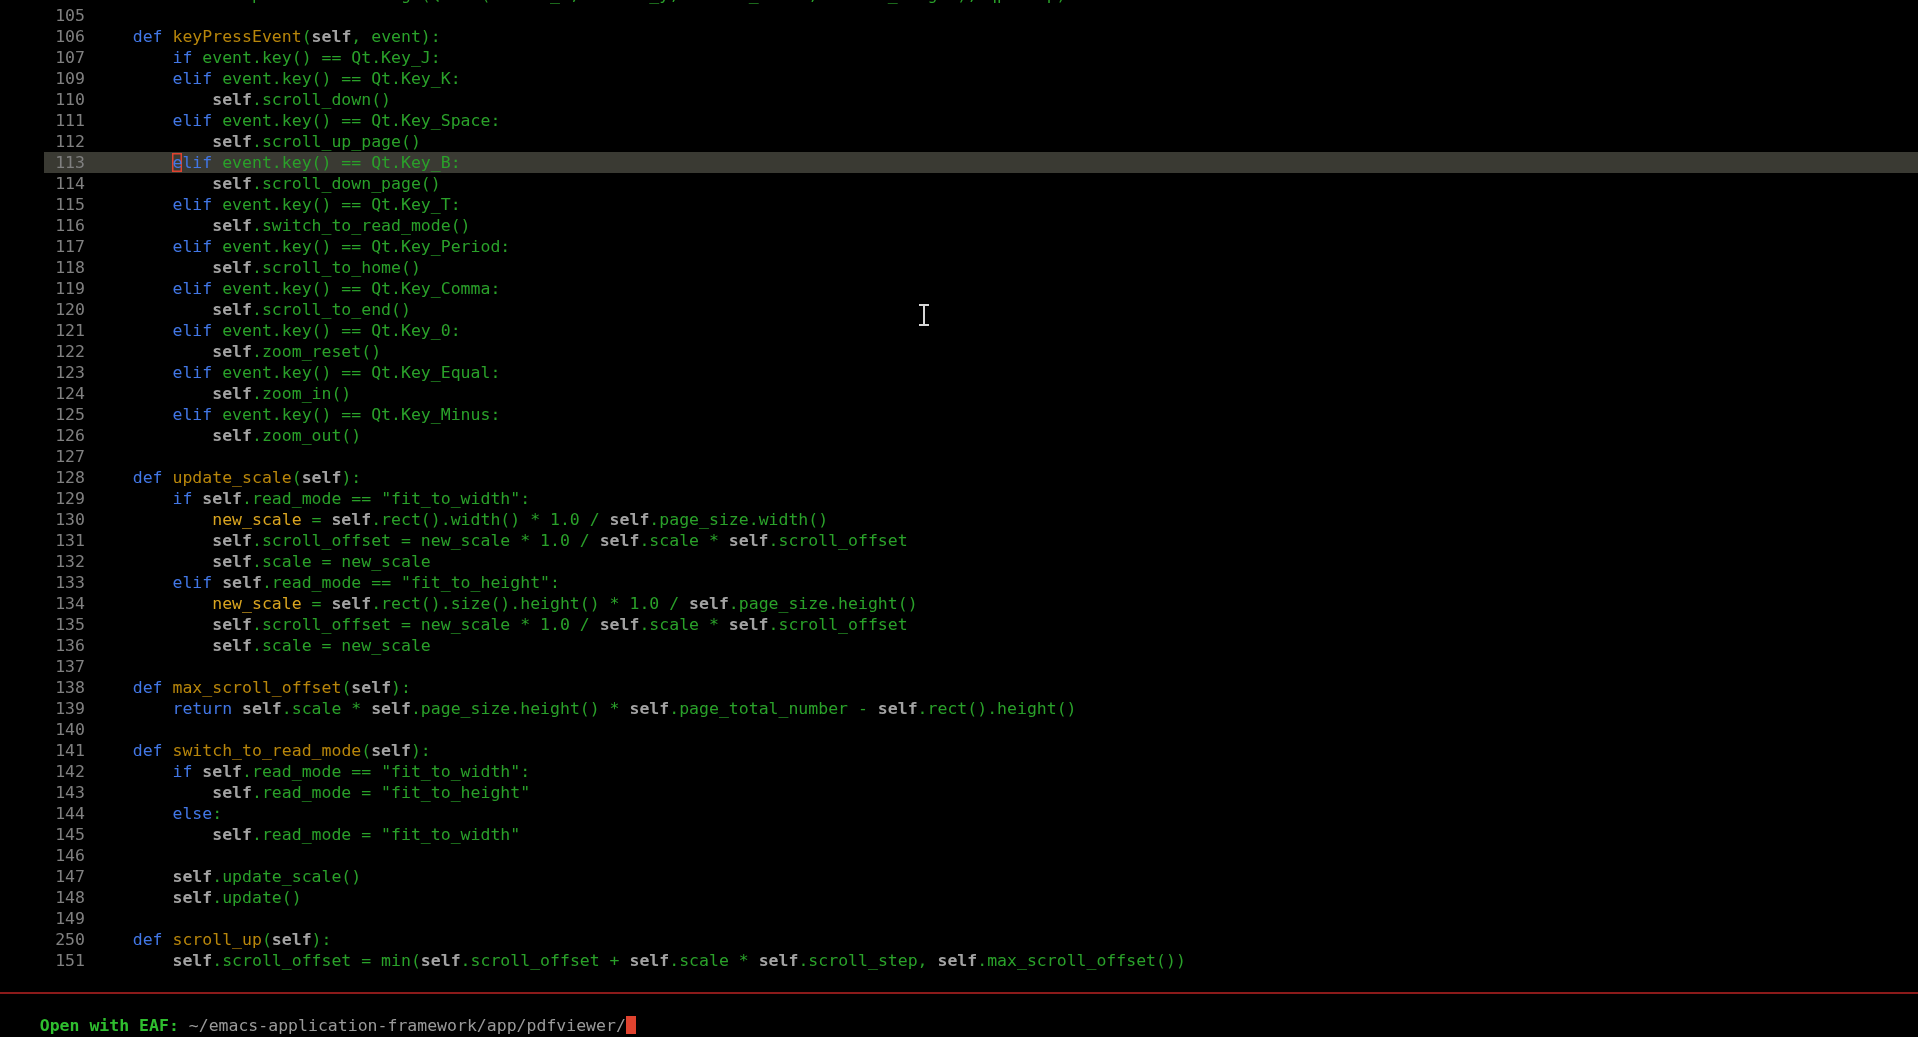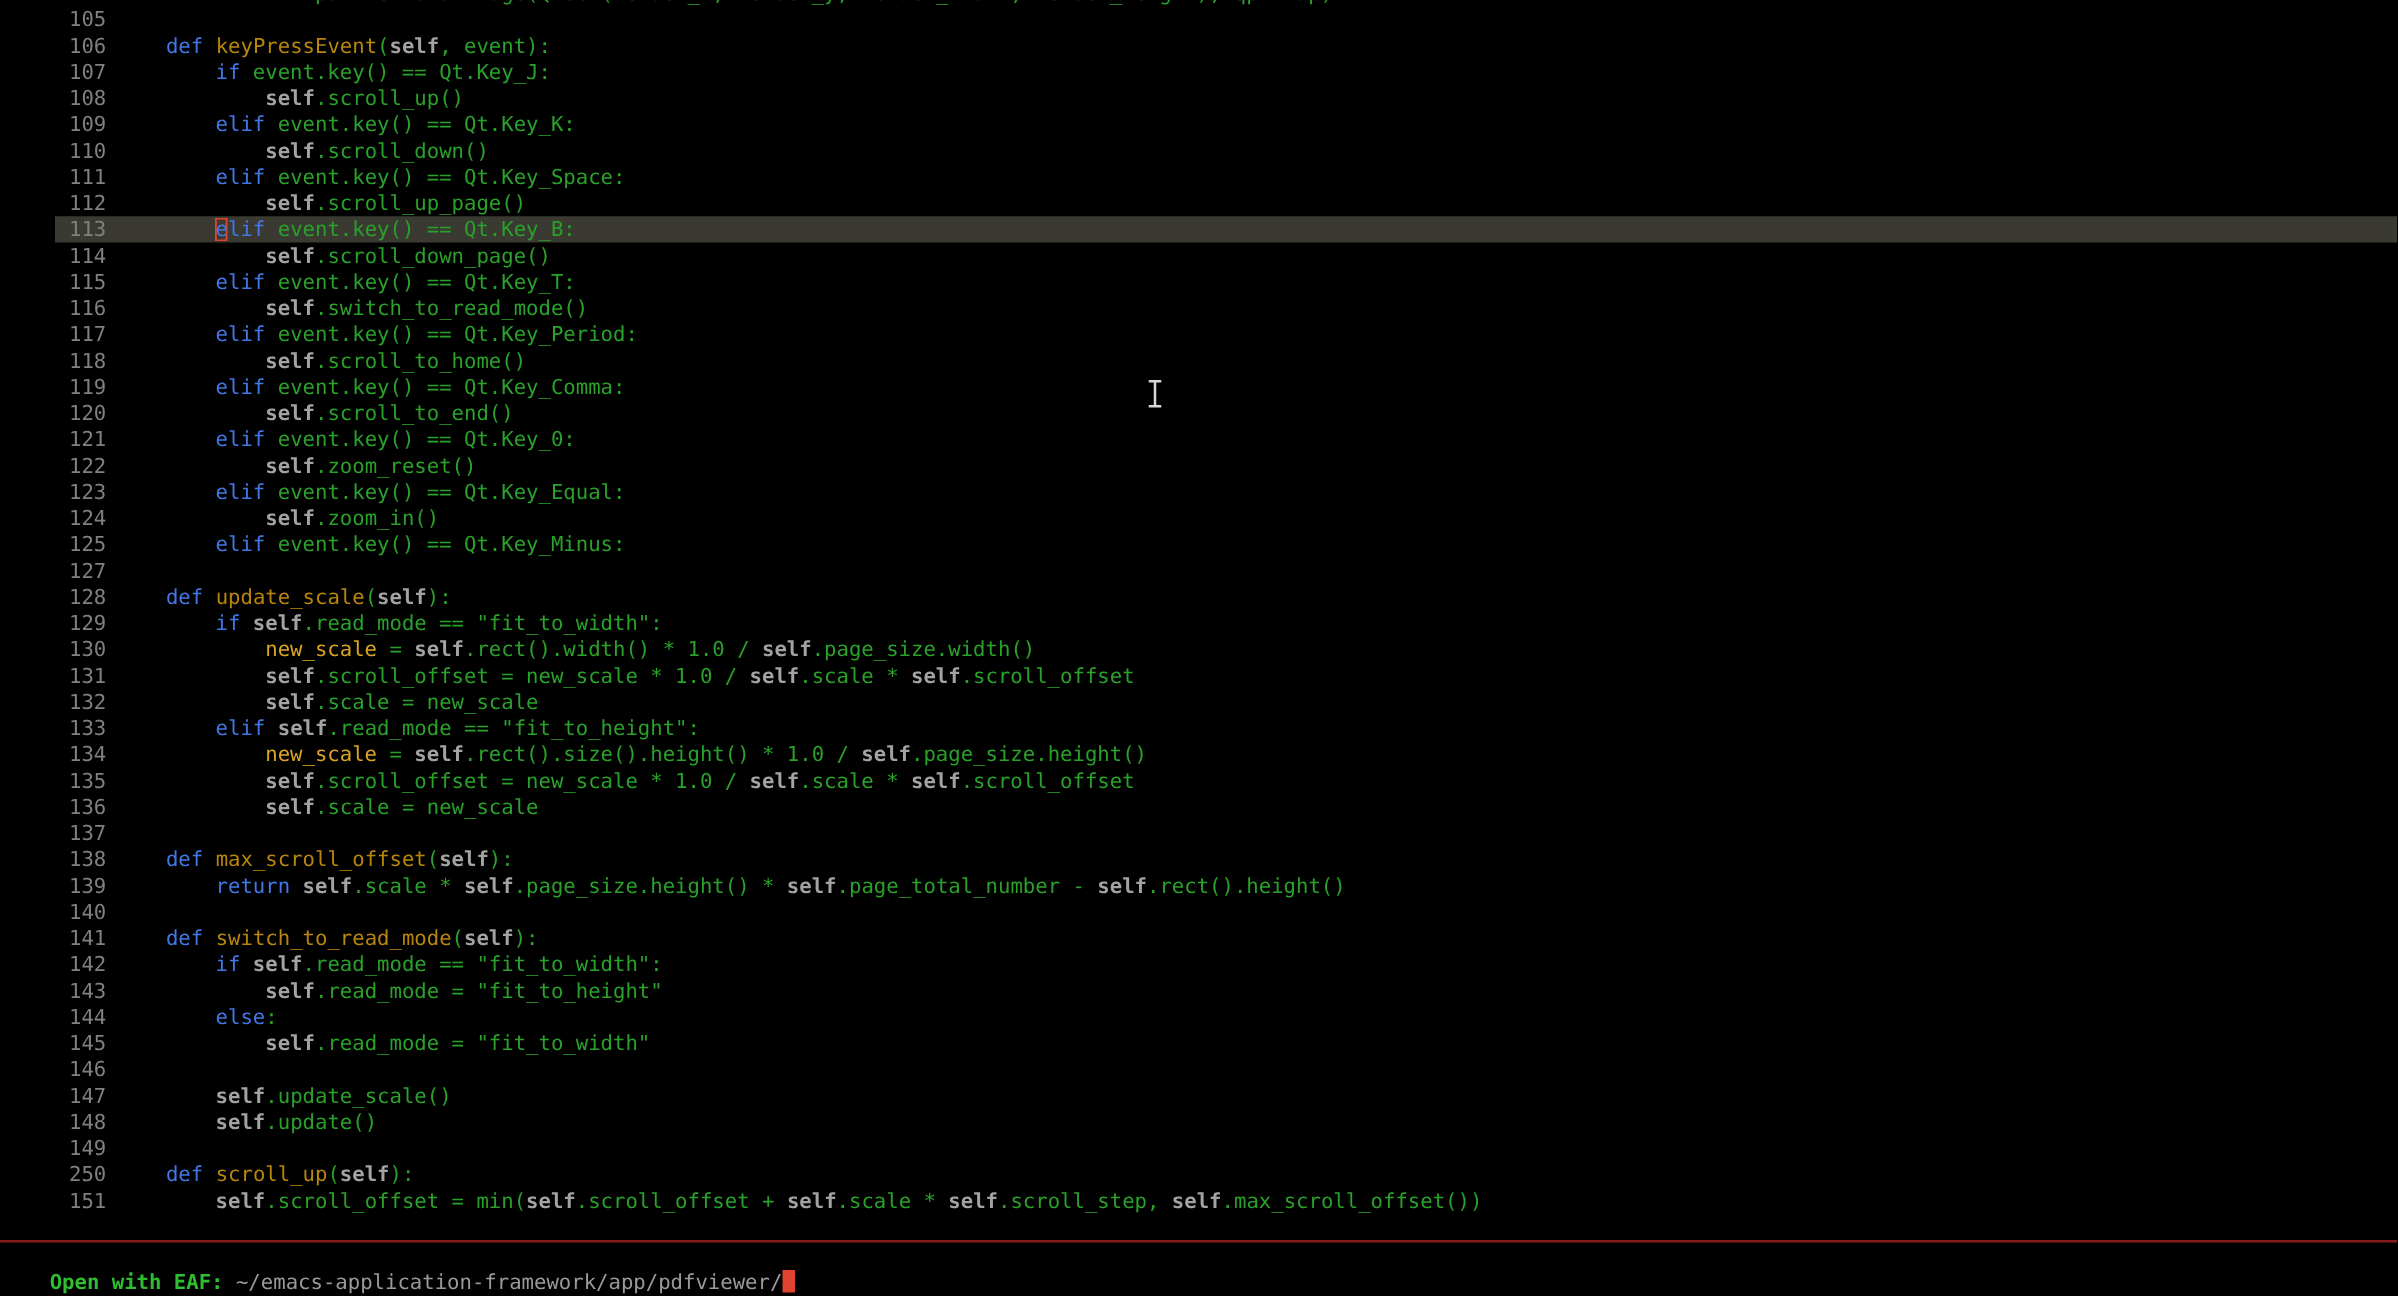--- a/index.html
+++ b/index.html
@@ -66,38 +66,38 @@
 <body>
 
 <div class="screen">
 
   <div class="code-area">
     <div id="code-lines">
         <div class="line clip"><span class="ln"></span><span class="tk t">                painter.drawImage(QRect(render_x, render_y, render_width, render_height), qpixmap)</span></div>
         <div class="line"><span class="ln">105</span></div>
         <div class="line"><span class="ln">106</span><span class="tk t">    </span><span class="tk k">def</span><span class="tk t"> </span><span class="tk f">keyPressEvent</span><span class="tk t">(</span><span class="tk s">self</span><span class="tk t">, event):</span></div>
         <div class="line"><span class="ln">107</span><span class="tk t">        </span><span class="tk k">if</span><span class="tk t"> event.key() == Qt.Key_J:</span></div>
-        <div class="line"><span class="ln">108</span><span class="tk t">            </span><span class="tk s">self</span><span class="tk t">.scroll_up()</span></div>
         <div class="line"><span class="ln">109</span><span class="tk t">        </span><span class="tk k">elif</span><span class="tk t"> event.key() == Qt.Key_K:</span></div>
         <div class="line"><span class="ln">110</span><span class="tk t">            </span><span class="tk s">self</span><span class="tk t">.scroll_down()</span></div>
         <div class="line"><span class="ln">111</span><span class="tk t">        </span><span class="tk k">elif</span><span class="tk t"> event.key() == Qt.Key_Space:</span></div>
         <div class="line"><span class="ln">112</span><span class="tk t">            </span><span class="tk s">self</span><span class="tk t">.scroll_up_page()</span></div>
         <div class="line hl"><span class="ln">113</span><span class="tk t">        </span><span class="tk k c">e</span><span class="tk k">lif</span><span class="tk t"> event.key() == Qt.Key_B:</span></div>
         <div class="line"><span class="ln">114</span><span class="tk t">            </span><span class="tk s">self</span><span class="tk t">.scroll_down_page()</span></div>
         <div class="line"><span class="ln">115</span><span class="tk t">        </span><span class="tk k">elif</span><span class="tk t"> event.key() == Qt.Key_T:</span></div>
         <div class="line"><span class="ln">116</span><span class="tk t">            </span><span class="tk s">self</span><span class="tk t">.switch_to_read_mode()</span></div>
         <div class="line"><span class="ln">117</span><span class="tk t">        </span><span class="tk k">elif</span><span class="tk t"> event.key() == Qt.Key_Period:</span></div>
         <div class="line"><span class="ln">118</span><span class="tk t">            </span><span class="tk s">self</span><span class="tk t">.scroll_to_home()</span></div>
         <div class="line"><span class="ln">119</span><span class="tk t">        </span><span class="tk k">elif</span><span class="tk t"> event.key() == Qt.Key_Comma:</span></div>
         <div class="line"><span class="ln">120</span><span class="tk t">            </span><span class="tk s">self</span><span class="tk t">.scroll_to_end()</span></div>
         <div class="line"><span class="ln">121</span><span class="tk t">        </span><span class="tk k">elif</span><span class="tk t"> event.key() == Qt.Key_0:</span></div>
         <div class="line"><span class="ln">122</span><span class="tk t">            </span><span class="tk s">self</span><span class="tk t">.zoom_reset()</span></div>
         <div class="line"><span class="ln">123</span><span class="tk t">        </span><span class="tk k">elif</span><span class="tk t"> event.key() == Qt.Key_Equal:</span></div>
         <div class="line"><span class="ln">124</span><span class="tk t">            </span><span class="tk s">self</span><span class="tk t">.zoom_in()</span></div>
         <div class="line"><span class="ln">125</span><span class="tk t">        </span><span class="tk k">elif</span><span class="tk t"> event.key() == Qt.Key_Minus:</span></div>
+        <div class="line"><span class="ln">126</span><span class="tk t">            </span><span class="tk s">self</span><span class="tk t">.zoom_out()</span></div>
         <div class="line"><span class="ln">127</span></div>
         <div class="line"><span class="ln">128</span><span class="tk t">    </span><span class="tk k">def</span><span class="tk t"> </span><span class="tk f">update_scale</span><span class="tk t">(</span><span class="tk s">self</span><span class="tk t">):</span></div>
         <div class="line"><span class="ln">129</span><span class="tk t">        </span><span class="tk k">if</span><span class="tk t"> </span><span class="tk s">self</span><span class="tk t">.read_mode == </span><span class="tk q">"fit_to_width"</span><span class="tk t">:</span></div>
         <div class="line"><span class="ln">130</span><span class="tk t">            </span><span class="tk v">new_scale</span><span class="tk t"> = </span><span class="tk s">self</span><span class="tk t">.rect().width() * 1.0 / </span><span class="tk s">self</span><span class="tk t">.page_size.width()</span></div>
         <div class="line"><span class="ln">131</span><span class="tk t">            </span><span class="tk s">self</span><span class="tk t">.scroll_offset = new_scale * 1.0 / </span><span class="tk s">self</span><span class="tk t">.scale * </span><span class="tk s">self</span><span class="tk t">.scroll_offset</span></div>
         <div class="line"><span class="ln">132</span><span class="tk t">            </span><span class="tk s">self</span><span class="tk t">.scale = new_scale</span></div>
         <div class="line"><span class="ln">133</span><span class="tk t">        </span><span class="tk k">elif</span><span class="tk t"> </span><span class="tk s">self</span><span class="tk t">.read_mode == </span><span class="tk q">"fit_to_height"</span><span class="tk t">:</span></div>
         <div class="line"><span class="ln">134</span><span class="tk t">            </span><span class="tk v">new_scale</span><span class="tk t"> = </span><span class="tk s">self</span><span class="tk t">.rect().size().height() * 1.0 / </span><span class="tk s">self</span><span class="tk t">.page_size.height()</span></div>
         <div class="line"><span class="ln">135</span><span class="tk t">            </span><span class="tk s">self</span><span class="tk t">.scroll_offset = new_scale * 1.0 / </span><span class="tk s">self</span><span class="tk t">.scale * </span><span class="tk s">self</span><span class="tk t">.scroll_offset</span></div>
         <div class="line"><span class="ln">136</span><span class="tk t">            </span><span class="tk s">self</span><span class="tk t">.scale = new_scale</span></div>

